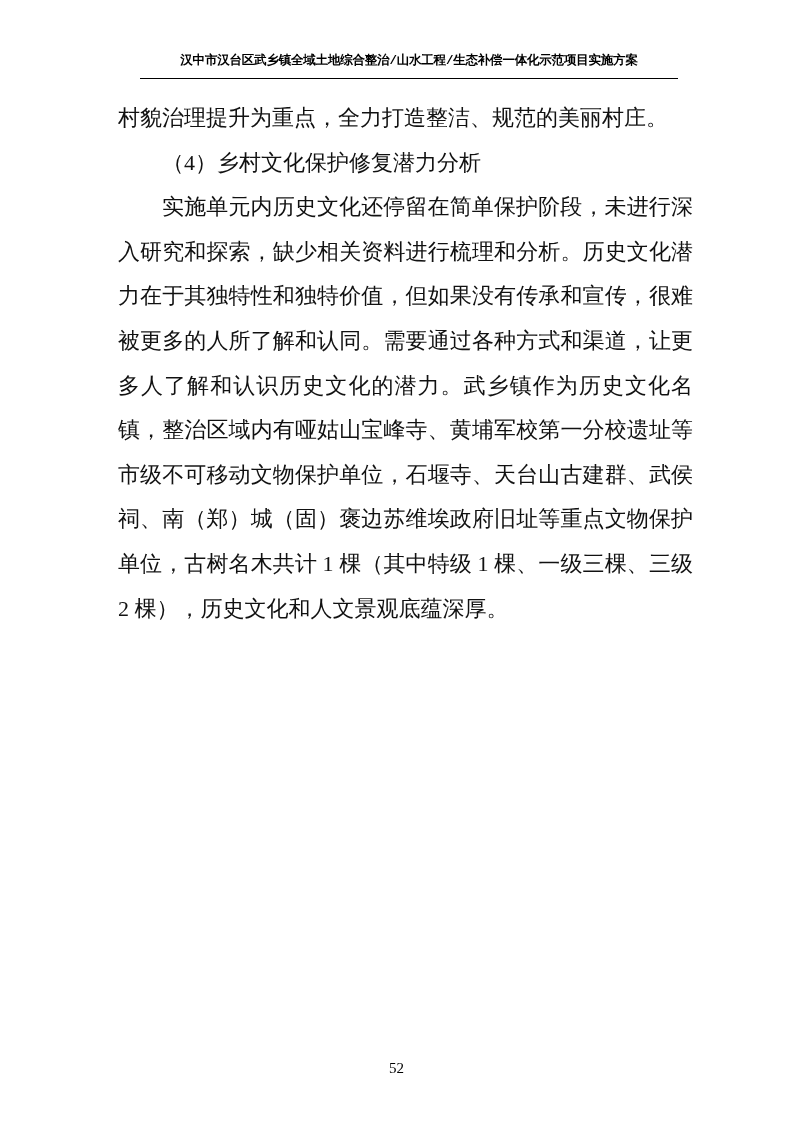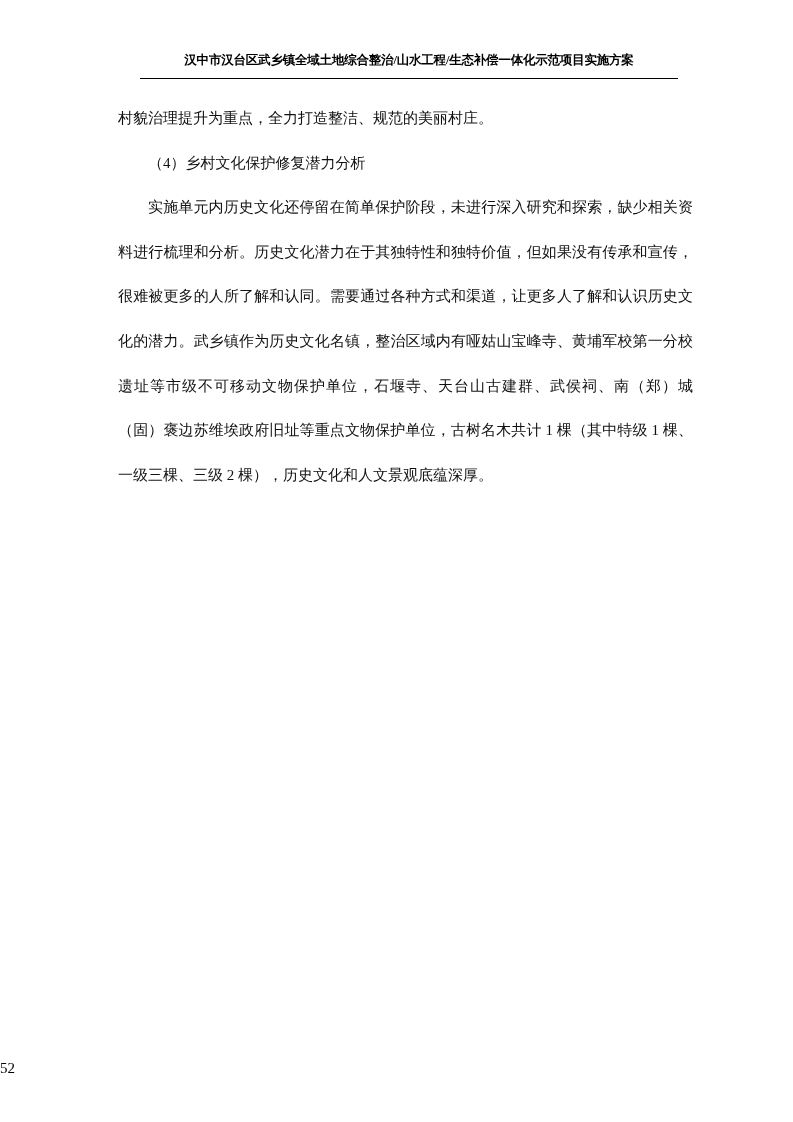--- a/index.html
+++ b/index.html
@@ -21,60 +21,60 @@
     width: 793px;
     height: 1122px;
     background: #fff;
   }
   .header {
     position: absolute;
     top: 52px;
     left: 140px;
     width: 538px;
     text-align: center;
-    font-family: Liberation Serif, serif;
+    font-family: Liberation Mono, monospace;
     font-weight: bold;
     font-size: 12.5px;
     letter-spacing: -0.2px;
     color: #000;
     white-space: nowrap;
   }
   .header-rule {
     position: absolute;
     top: 78px;
     left: 140px;
     width: 538px;
     height: 0;
     border-top: 1.1px solid #000;
   }
   .body-text {
     position: absolute;
     top: 96px;
     left: 118px;
     width: 575px;
-    font-size: 15px;
+    font-size: 22px;
     line-height: 44.6px;
     color: #111;
     text-align: justify;
     text-justify: inter-ideograph;
   }
   .body-text p {
     margin: 0;
     text-align: justify;
     text-justify: inter-ideograph;
   }
   .indent2 {
     text-indent: 2em;
   }
   .pagenum {
     position: absolute;
     top: 1060px;
     left: 0;
     width: 793px;
-    text-align: left;
+    text-align: center;
     font-size: 15px;
     font-family: "Liberation Serif", serif;
     color: #000;
   }
 </style>
 </head>
 <body>
 
 <div class="page">
 

